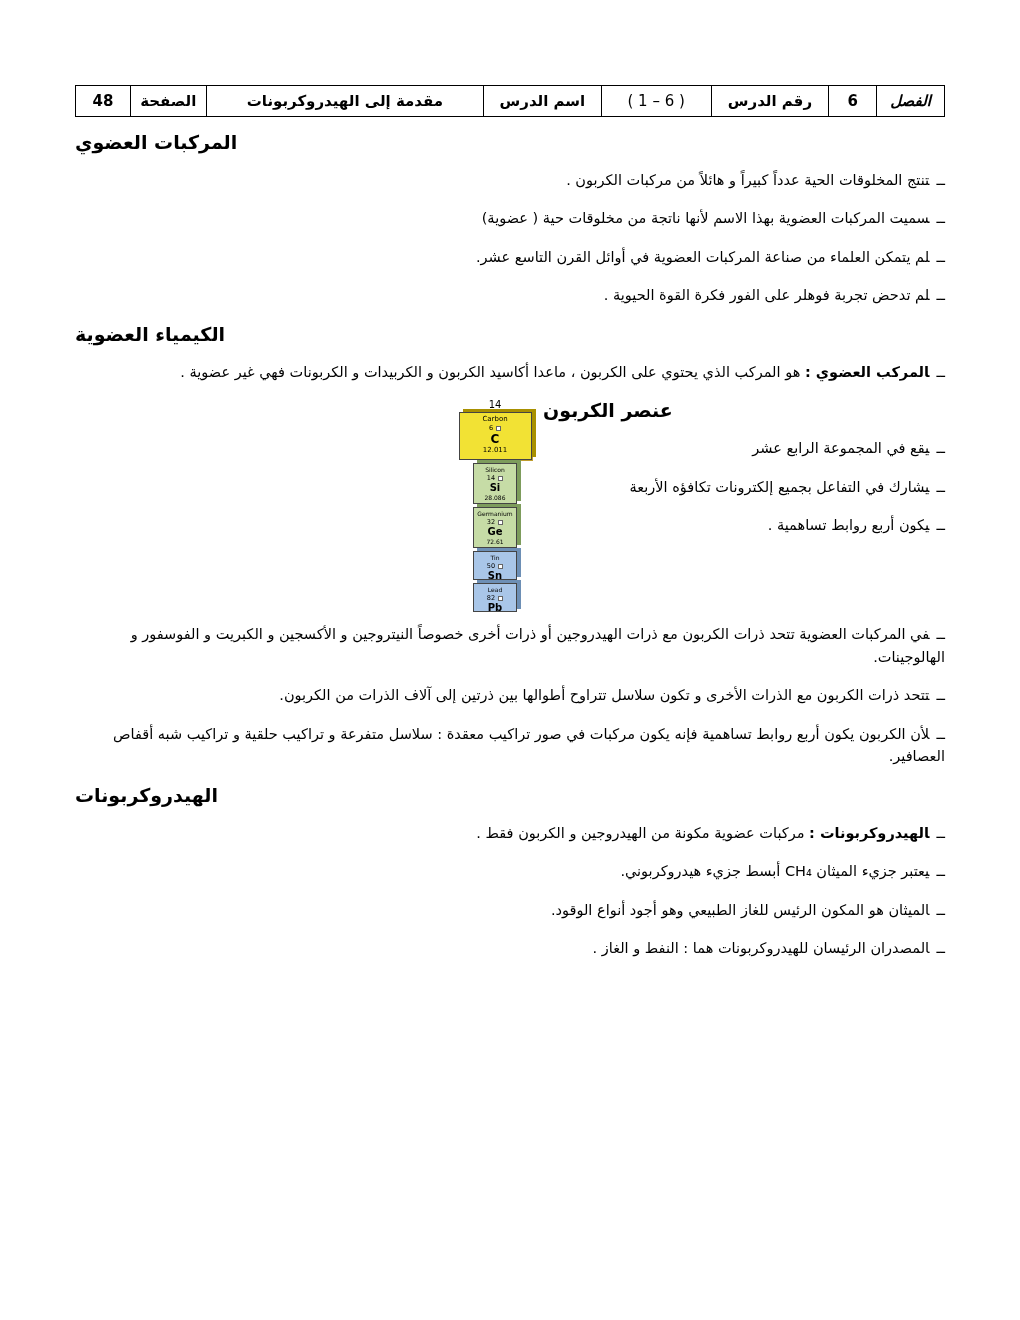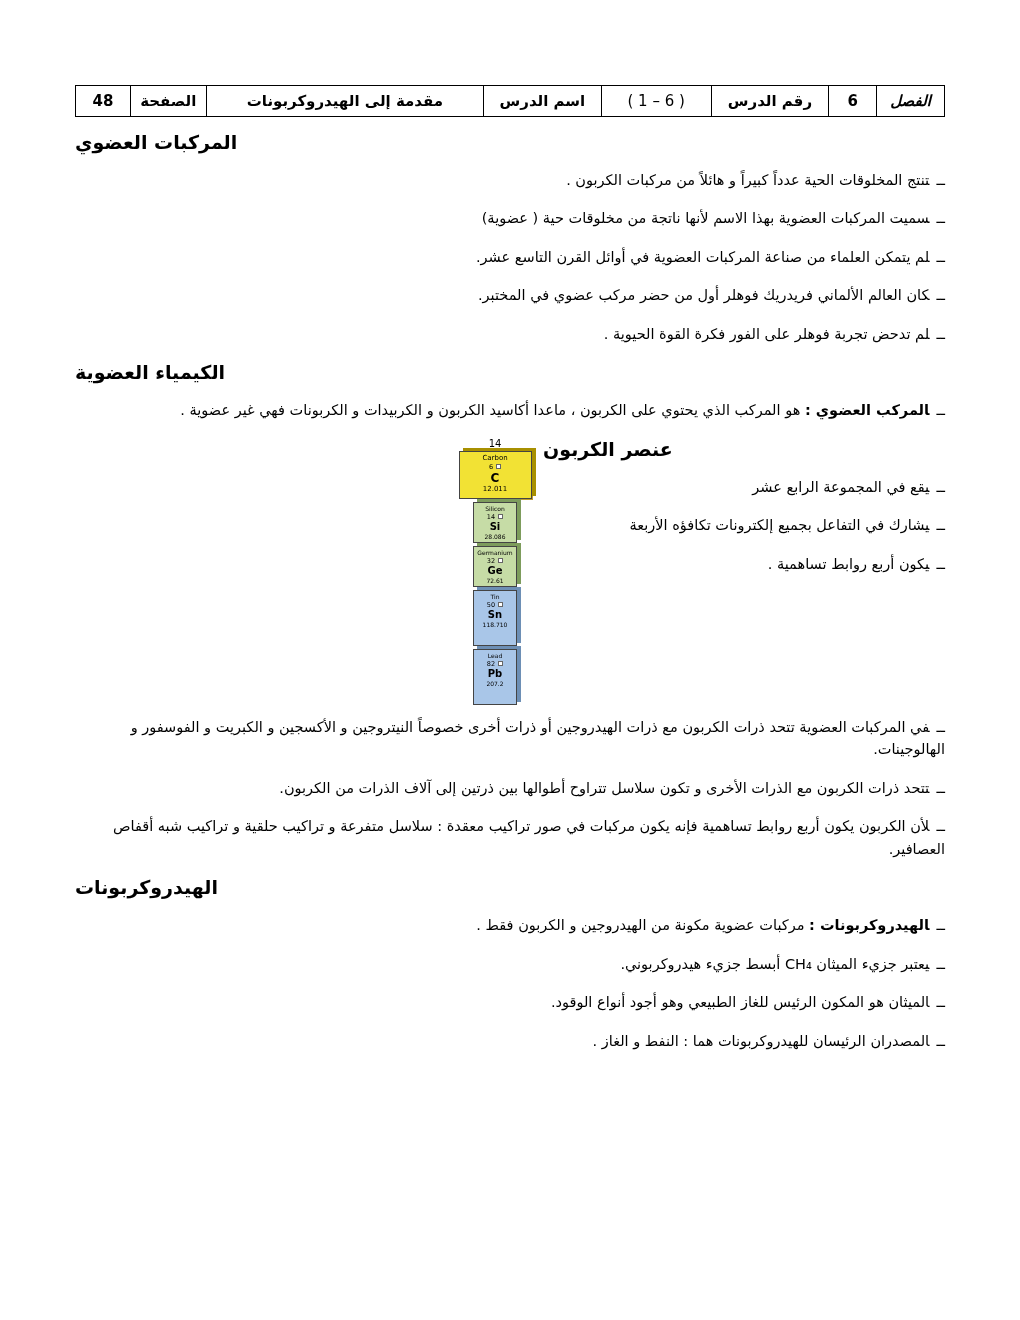--- a/index.html
+++ b/index.html
@@ -64,21 +64,21 @@
     width:73px; height:48px;
     background:var(--carbon-tile,#f2e234);
     box-shadow:4px -3px 0 var(--carbon-side,#a89000);
   }
   .t-si, .t-ge {
     width:44px; height:41px;
     background:var(--metalloid-tile,#c6dca6);
     box-shadow:4px -3px 0 #7d9c5c;
   }
   .t-sn, .t-pb {
-    width:44px; height:56px;
+    width:44px; height:29px;
     background:var(--metal-tile,#a9c6e8);
     box-shadow:4px -3px 0 #6d8fb5;
   }
   .el-name { font-size:6px; line-height:8px; padding-top:2px; }
   .el-numrow {
     display:flex; align-items:center; justify-content:center; gap:3px;
     font-size:6.5px; line-height:8px;
   }
   .state-box { width:5px; height:5px; background:#fff; border:1px solid #666; display:inline-block; }
   .el-sym { font-size:10px; font-weight:bold; line-height:12px; }
@@ -102,21 +102,20 @@
     <div class="hcell hc-page-label">الصفحة</div>
     <div class="hcell hc-page-value">48</div>
   </div>
 
   <div class="section">
     <h2 class="section-heading">المركبات العضوي</h2>
 
     <p class="bullet"><span class="marker">ــ</span><span>تنتج المخلوقات الحية عدداً كبيراً و هائلاً من مركبات الكربون .</span></p>
     <p class="bullet"><span class="marker">ــ</span><span>سميت المركبات العضوية بهذا الاسم لأنها ناتجة من مخلوقات حية ( عضوية)</span></p>
     <p class="bullet"><span class="marker">ــ</span><span>لم يتمكن العلماء من صناعة المركبات العضوية في أوائل القرن التاسع عشر.</span></p>
-    <p class="bullet"><span class="marker">ــ</span><span>كان العالم الألماني فريدريك فوهلر أول من حضر مركب عضوي في المختبر.</span></p>
     <p class="bullet"><span class="marker">ــ</span><span>لم تدحض تجربة فوهلر على الفور فكرة القوة الحيوية .</span></p>
   </div>
 
   <div class="section">
     <h2 class="section-heading">الكيمياء العضوية</h2>
 
     <p class="bullet"><span class="marker">ــ</span><b class="bterm">المركب العضوي :</b> <span>هو المركب الذي يحتوي على الكربون ، ماعدا أكاسيد الكربون و الكربيدات و الكربونات فهي غير عضوية .</span></p>
   </div>
 
   <div class="section">

